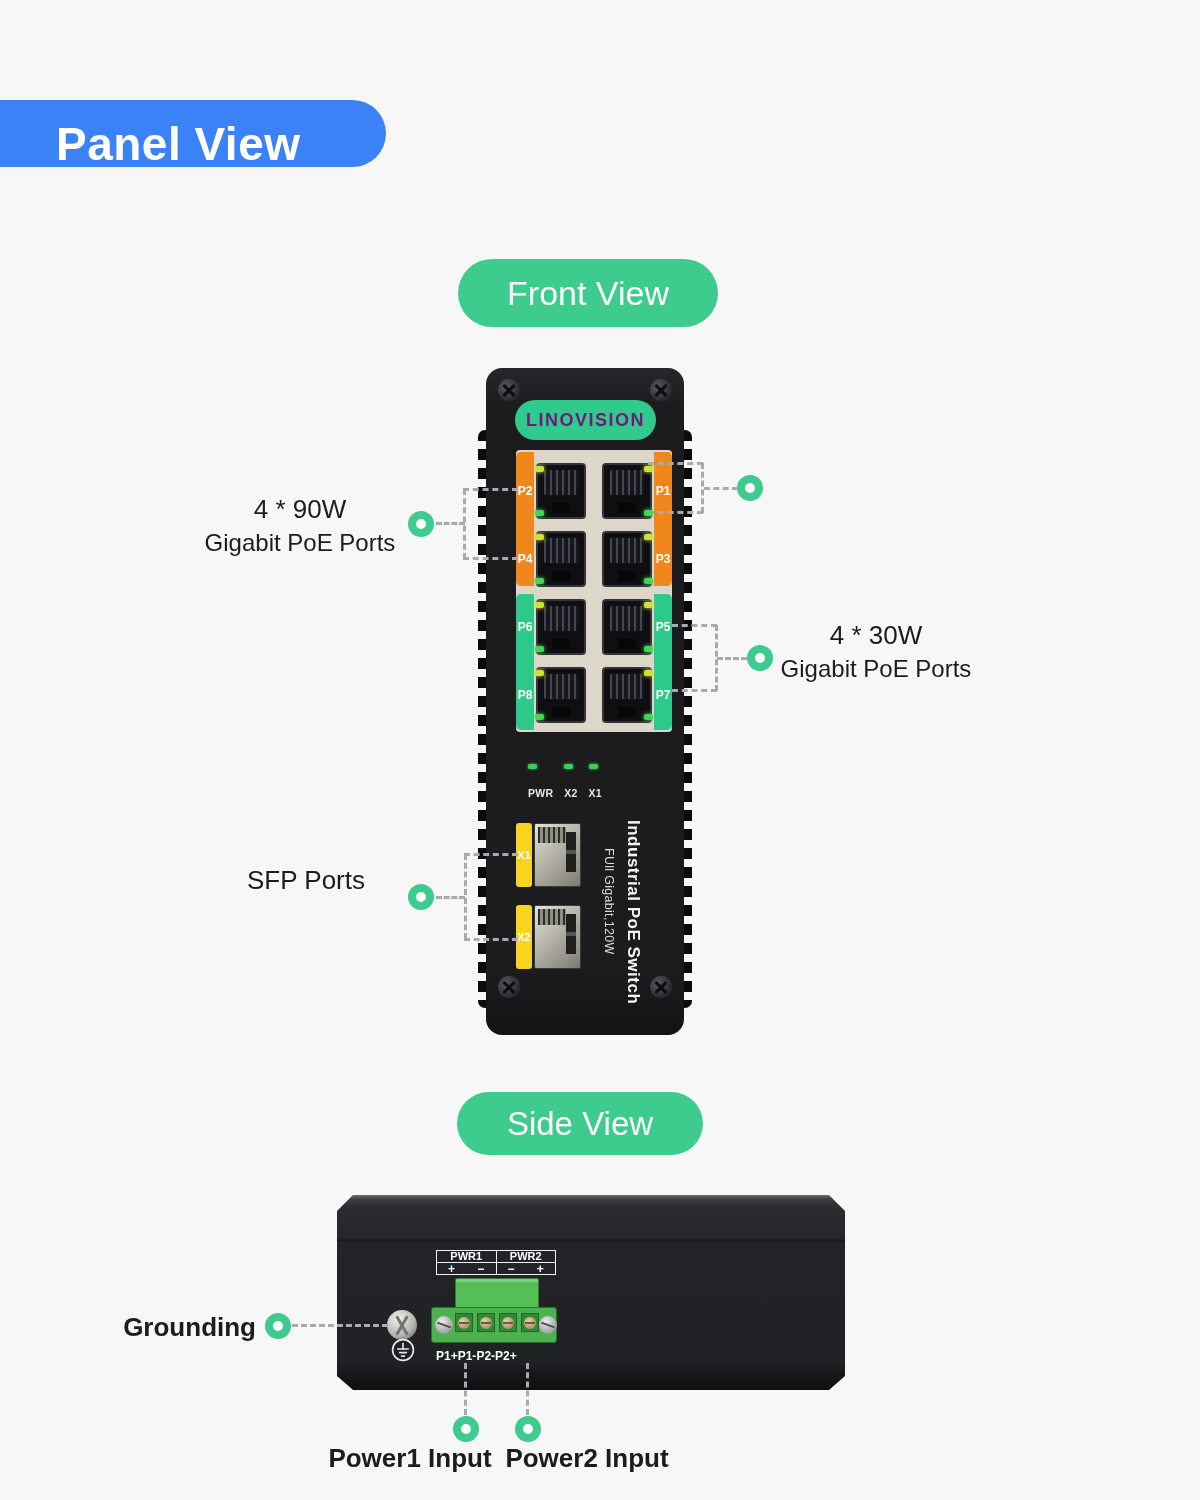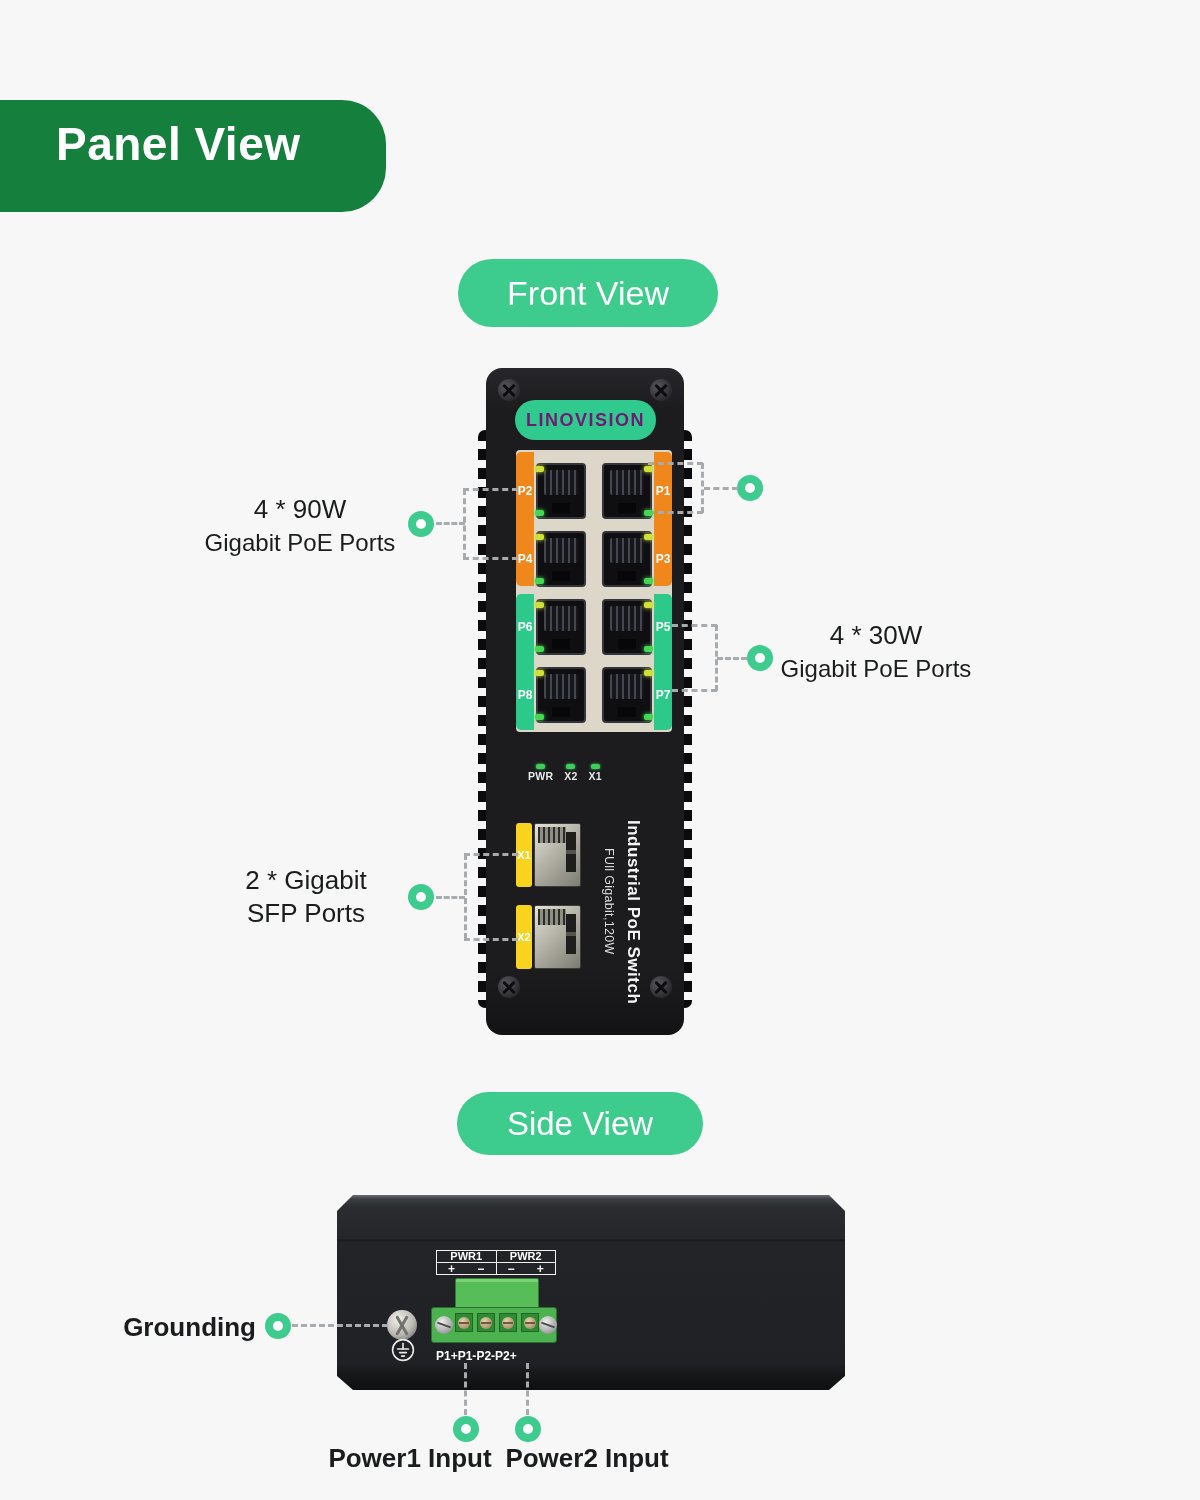--- a/index.html
+++ b/index.html
@@ -1,22 +1,22 @@
 <!DOCTYPE html>
 <html><head>
 <meta charset="utf-8">
 <style>
   * { margin:0; padding:0; box-sizing:border-box; }
   html,body { background:#eceeee; }
   body { font-family:"Liberation Sans", sans-serif; }
   .canvas { position:relative; width:1200px; height:1500px; background:#f6f7f6; overflow:hidden; margin:0 auto; }
 
   
-  .title-banner { position:absolute; left:0; top:100px; width:386px; height:112px;
-    background:#15803d; border-radius:0 44px 44px 0; color:#fff; font-size:46px; font-weight:700;
+  .title-banner { position:absolute; left:0; top:100px; width:386px; height:67px;
+    background:#3b82f6; border-radius:0 44px 44px 0; color:#fff; font-size:46px; font-weight:700;
     line-height:88px; padding-left:56px; letter-spacing:.5px; }
 
   
   .pill { position:absolute; background:#3ecb8e; color:#fff; text-align:center; font-weight:500; }
   .pill.front { left:458px; top:259px; width:260px; height:68px; border-radius:34px; font-size:34px; line-height:68px; }
   .pill.side  { left:457px; top:1092px; width:246px; height:63px; border-radius:32px; font-size:33px; line-height:63px; }
 
   
   .dash-h { position:absolute; height:0; border-top:3px dashed #a7abad; }
   .dash-v { position:absolute; width:0; border-left:3px dashed #a7abad; }
@@ -53,21 +53,21 @@
   .port::after { content:""; position:absolute; left:14px; right:14px; bottom:4px; height:10px; background:#07070a; }
   .led { position:absolute; width:9px; height:6px; border-radius:2px; z-index:2; }
   .port.l .led { left:-3px; } .port.r .led { right:-3px; }
   .led.y { top:1px; background:#cfe03a; box-shadow:0 0 4px #cfe03a; }
   .led.g { bottom:1px; background:#46d554; box-shadow:0 0 4px #46d554; }
 
   .plabel { position:absolute; width:18px; text-align:center; color:#fff; font-size:12px; font-weight:700; }
   .plabel.lft { left:38px; } .plabel.rgt { left:176px; }
 
   .sleds { position:absolute; left:50px; top:396px; width:74px; display:flex; justify-content:space-between; }
-  .sled { display:flex; flex-direction:column; align-items:center; gap:1px; }
+  .sled { display:flex; flex-direction:column; gap:18px; }
   .sdot { width:9px; height:5px; border-radius:2px; background:#3ecf5a; box-shadow:0 0 3px #3ecf5a; }
   .sled b { color:#e9e9e9; font-size:10.5px; font-weight:700; letter-spacing:.3px; }
 
   .sfp-strip { position:absolute; left:38px; width:16px; height:64px; background:#f8d41f; border-radius:3px;
     color:#fff; font-size:11px; font-weight:700; display:flex; align-items:center; justify-content:center; }
   .sfp-cage { position:absolute; left:56px; width:47px; height:64px; border:1px solid #3c3c38; border-radius:2px;
     background:linear-gradient(135deg,#e6e3d8 0,#b5b3a8 45%,#7d7c73 100%); }
   .sfp-cage::before { content:""; position:absolute; left:3px; top:3px; right:14px; height:16px;
     background:repeating-linear-gradient(90deg,#2b2b28 0 2px,#8f8e85 2px 5px); }
   .sfp-cage::after { content:""; position:absolute; right:4px; top:8px; width:10px; height:40px;
@@ -228,21 +228,20 @@
     <span>4 * 30W</span>
     <span style="font-size:24px;">Gigabit PoE Ports</span>
   </div>
   <div class="donut" style="left:747px;top:645px;"></div>
   <div class="dash-h" style="left:717px;top:657px;width:30px;"></div>
   <div class="dash-v" style="left:715px;top:625px;height:66px;"></div>
   <div class="dash-h" style="left:672px;top:624px;width:45px;"></div>
   <div class="dash-h" style="left:672px;top:689px;width:45px;"></div>
 
   <div class="ann" style="left:186px;top:864px;width:240px;font-size:26px;line-height:33px;">
-    <span>2 * Gigabit</span>
     <span>SFP Ports</span>
   </div>
   <div class="donut" style="left:408px;top:884px;"></div>
   <div class="dash-h" style="left:436px;top:896px;width:29px;"></div>
   <div class="dash-v" style="left:464px;top:854px;height:85px;"></div>
   <div class="dash-h" style="left:464px;top:853px;width:54px;"></div>
   <div class="dash-h" style="left:464px;top:938px;width:54px;"></div>
 
   <div class="pill side">Side View</div>
 

